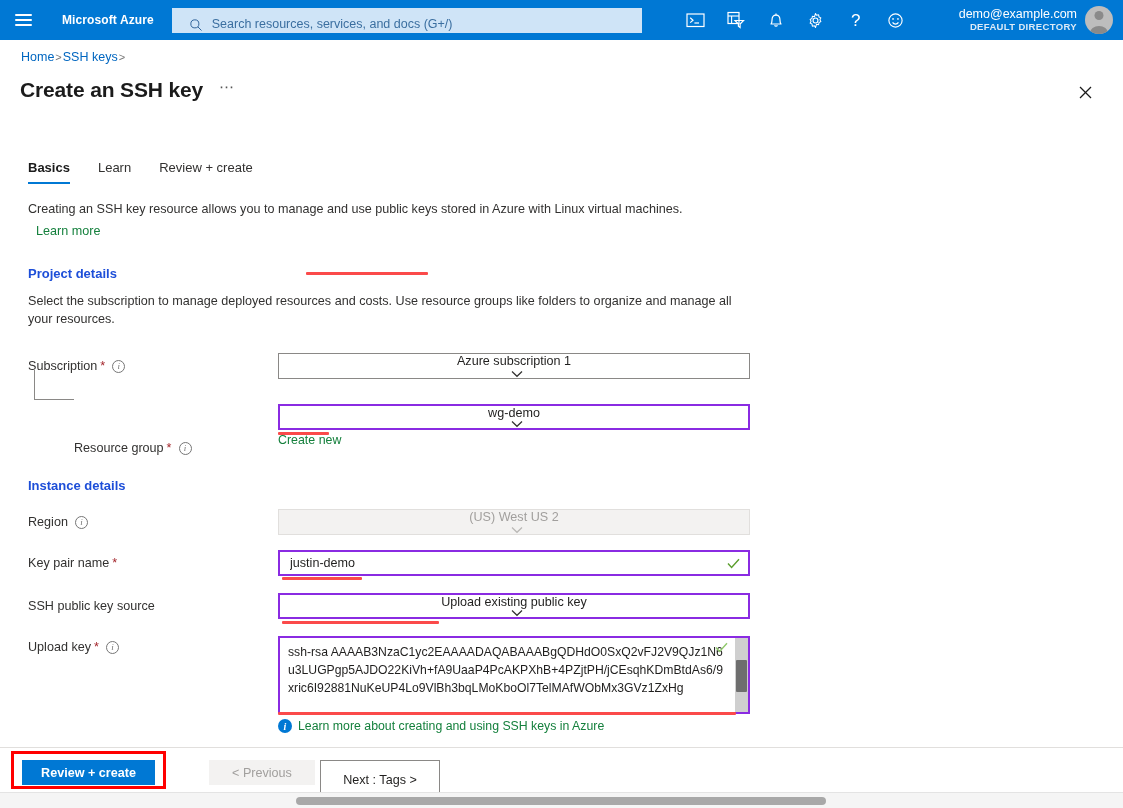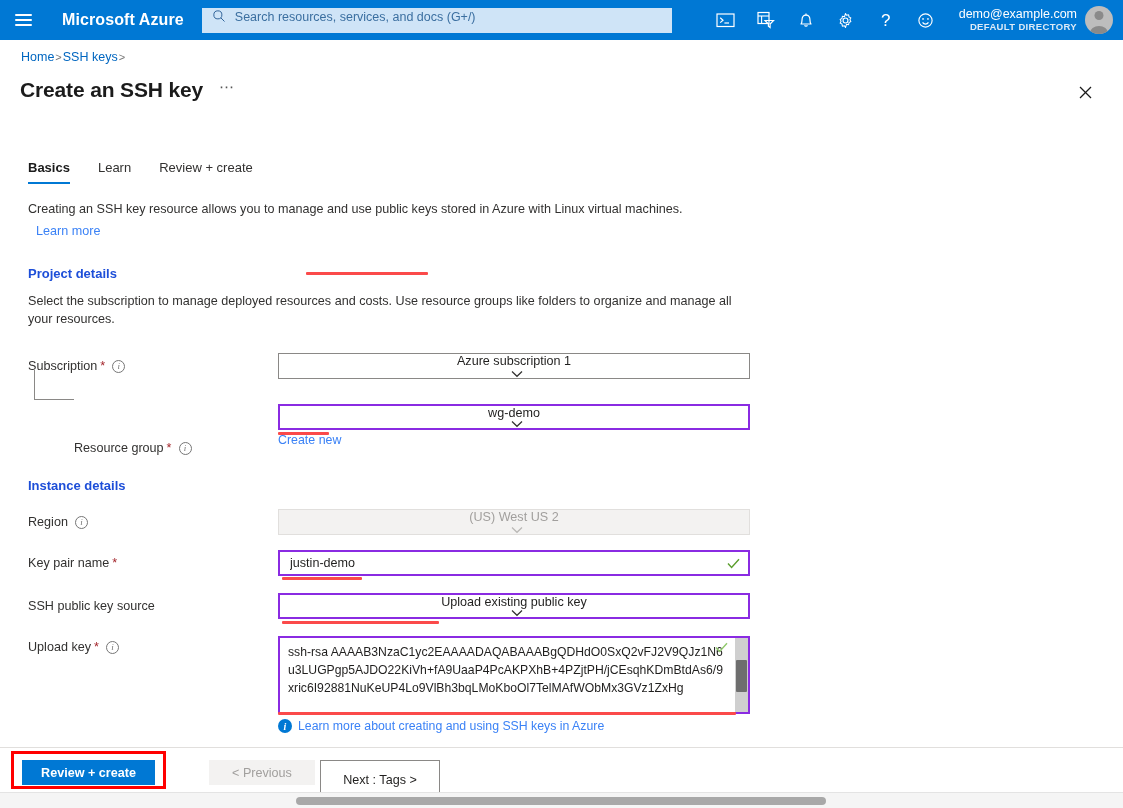--- a/index.html
+++ b/index.html
@@ -19,26 +19,26 @@
   }
   .hamburger {
     width: 46px; height: 40px; display: flex; align-items: center; justify-content: center;
     cursor: pointer;
   }
   .hamburger .bars { width: 17px; }
   .hamburger .bars i {
     display: block; height: 1.6px; background: #fff; margin: 3.4px 0; border-radius: 1px;
   }
   .brand {
-    color: #fff; font-size: 16px; font-weight: 600; letter-spacing: .1px;
+    color: #fff; font-size: 12px; font-weight: 600; letter-spacing: .1px;
     padding-left: 16px; padding-right: 18px; white-space: nowrap; cursor: pointer;
   }
   .searchbox {
     width: 470px; height: 25px; background: #cfe4f7; border: 1px solid #cfe4f7;
-    display: flex; align-items: flex-start; padding: 0 9px; cursor: text;
+    display: flex; align-items: flex-end; padding: 0 16px; cursor: text;
   }
   .searchbox .mag { width: 14px; height: 14px; margin-right: 7px; flex: none; }
   .searchbox input {
     border: 0; outline: 0; background: transparent; width: 100%;
     font-family: "Liberation Sans", sans-serif; font-size: 12.5px; color: #15446b;
   }
   .searchbox input::placeholder { color: #3b6fa0; opacity: 1; }
 
   .top-icons { display: flex; align-items: center; margin-left: 34px; }
   .ticon {
@@ -94,21 +94,21 @@
     position: relative; cursor: pointer; white-space: nowrap;
   }
   .tab.active { font-weight: 700; color: #1b1b1b; }
   .tab.active::after {
     content: ""; position: absolute; left: 0; right: 0; bottom: 0; height: 2px; background: #0078d4;
   }
 
   
   .content { position: absolute; top: 200px; left: 28px; width: 1060px; }
   .intro { font-size: 12.6px; color: #323130; line-height: 1.45; }
-  .link { color: #3b82f6; text-decoration: none; cursor: pointer; }
+  .link { color: #15803d; text-decoration: none; cursor: pointer; }
   .intro .learn { display: inline-block; margin-left: 8px; margin-top: 4px; }
 
   .section-head {
     font-size: 13px; font-weight: 700; color: #1d4ed8; margin-top: 25px;
   }
   .section-desc {
     font-size: 12.6px; color: #323130; line-height: 1.5; margin-top: 11px; max-width: 722px;
   }
 
   

